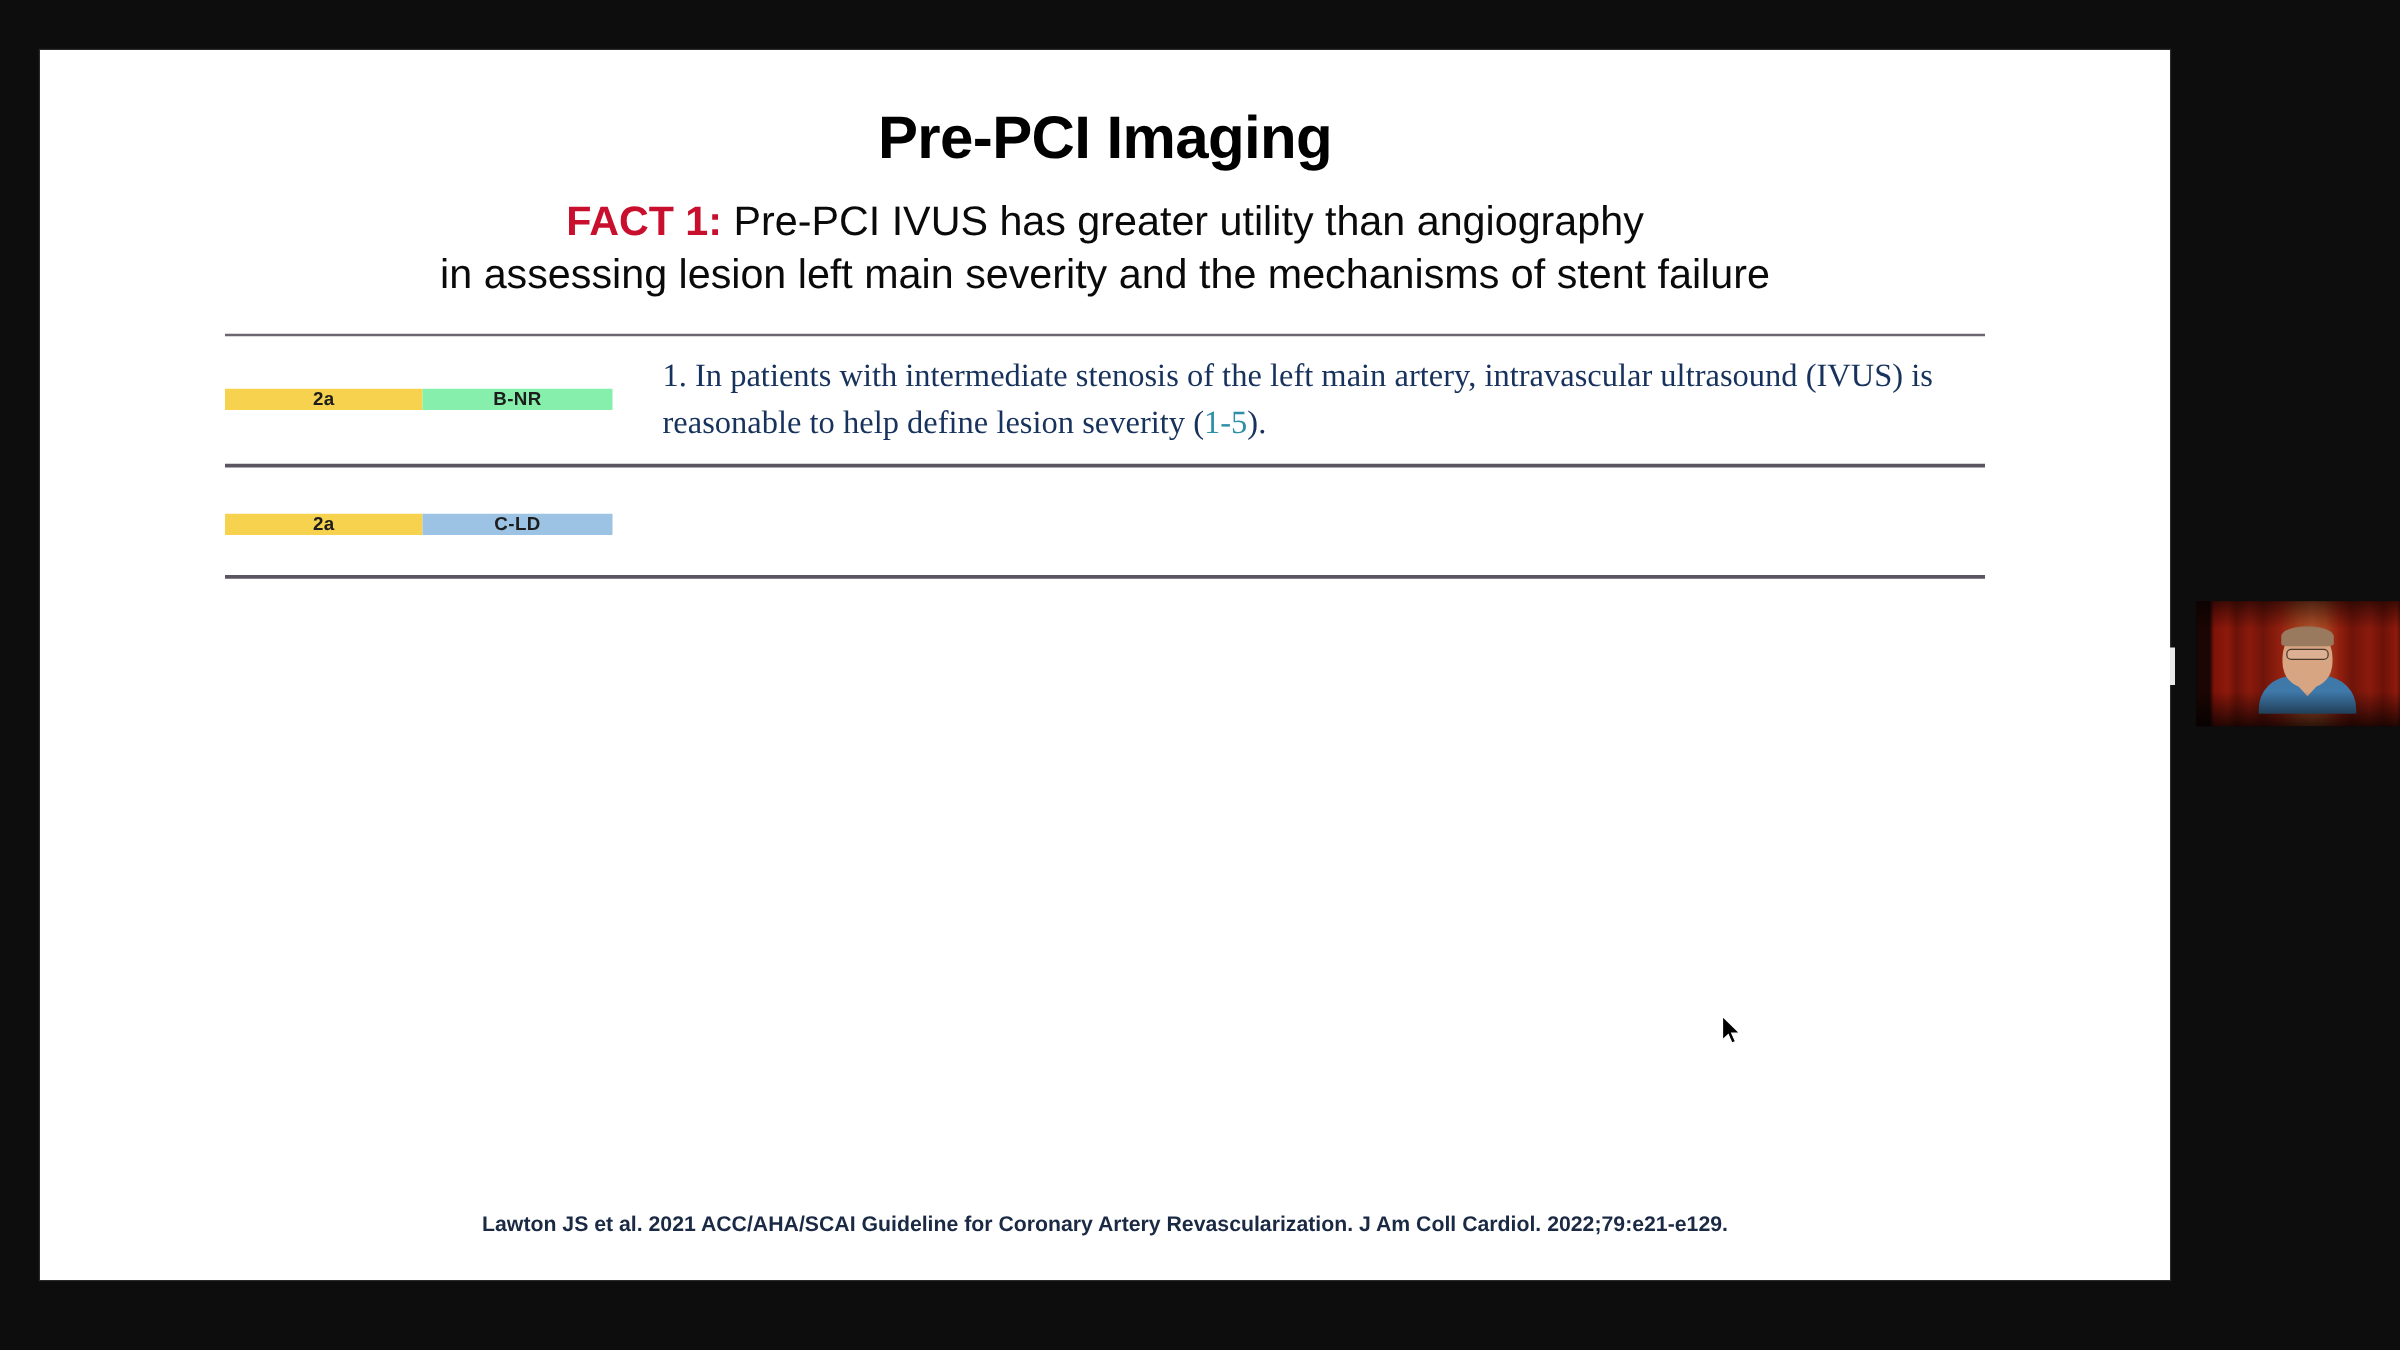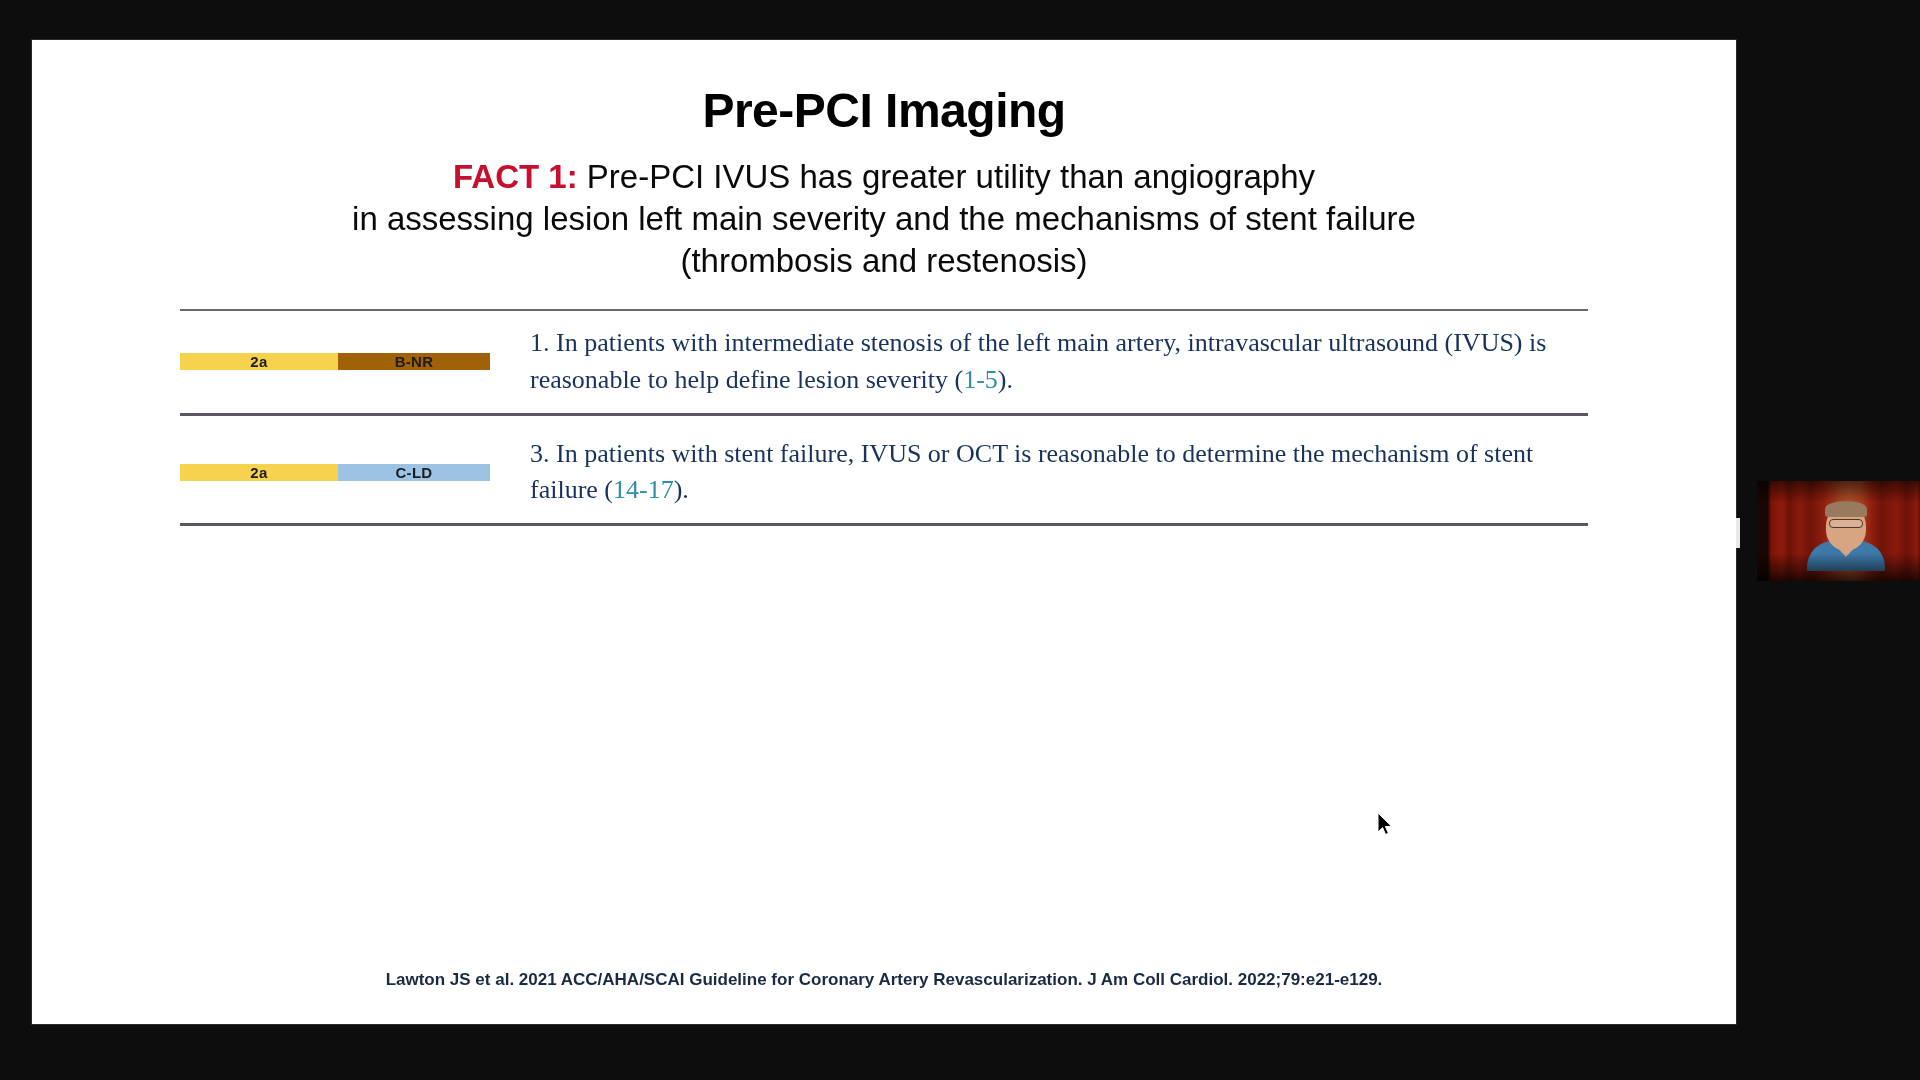--- a/index.html
+++ b/index.html
@@ -218,50 +218,45 @@
 
 <div id="screen">
 
   <div id="slide">
 
     <h1 class="slide-title">Pre-PCI Imaging</h1>
 
     <div class="fact-block">
       <div class="fact-line"><span class="fact-label">FACT 1:</span><span> Pre-PCI IVUS has greater utility than angiography</span></div>
       <div class="fact-line">in assessing lesion left main severity and the mechanisms of stent failure</div>
-      <div class="fact-line">(thrombosis and restenosis)</div>
     </div>
 
     <div class="rec-table">
 
 
       <div class="rule-thin"></div>
 
       <div class="rec-row">
         <div class="badge-wrap">
           <div class="badge badge-cor" style="background: rgb(246, 210, 79);">2a</div>
-          <div class="badge badge-loe" style="background: #a16207;">B-NR</div>
+          <div class="badge badge-loe" style="background: #86efac;">B-NR</div>
         </div>
         <div class="rec-text">
           <span class="rec-num">1.</span>
           <span>In patients with intermediate stenosis of the left main artery, intravascular ultrasound (IVUS) is reasonable to help define lesion severity (</span><span class="ref-link">1-5</span><span>).</span>
         </div>
       </div>
 
       <div class="rule-thick"></div>
       <div class="spacer-row"></div>
 
       <div class="rec-row">
         <div class="badge-wrap">
           <div class="badge badge-cor" style="background: rgb(246, 210, 79);">2a</div>
           <div class="badge badge-loe" style="background: rgb(156, 195, 228);">C-LD</div>
-        </div>
-        <div class="rec-text">
-          <span class="rec-num">3.</span>
-          <span>In patients with stent failure, IVUS or OCT is reasonable to determine the mechanism of stent failure (</span><span class="ref-link">14-17</span><span>).</span>
         </div>
       </div>
 
       <div class="rule-thick"></div>
     </div>
 
     <div class="citation">Lawton JS et al. 2021 ACC/AHA/SCAI Guideline for Coronary Artery Revascularization. J Am Coll Cardiol. 2022;79:e21-e129.</div>
   </div>
 
   <div id="pane-handle"></div>

